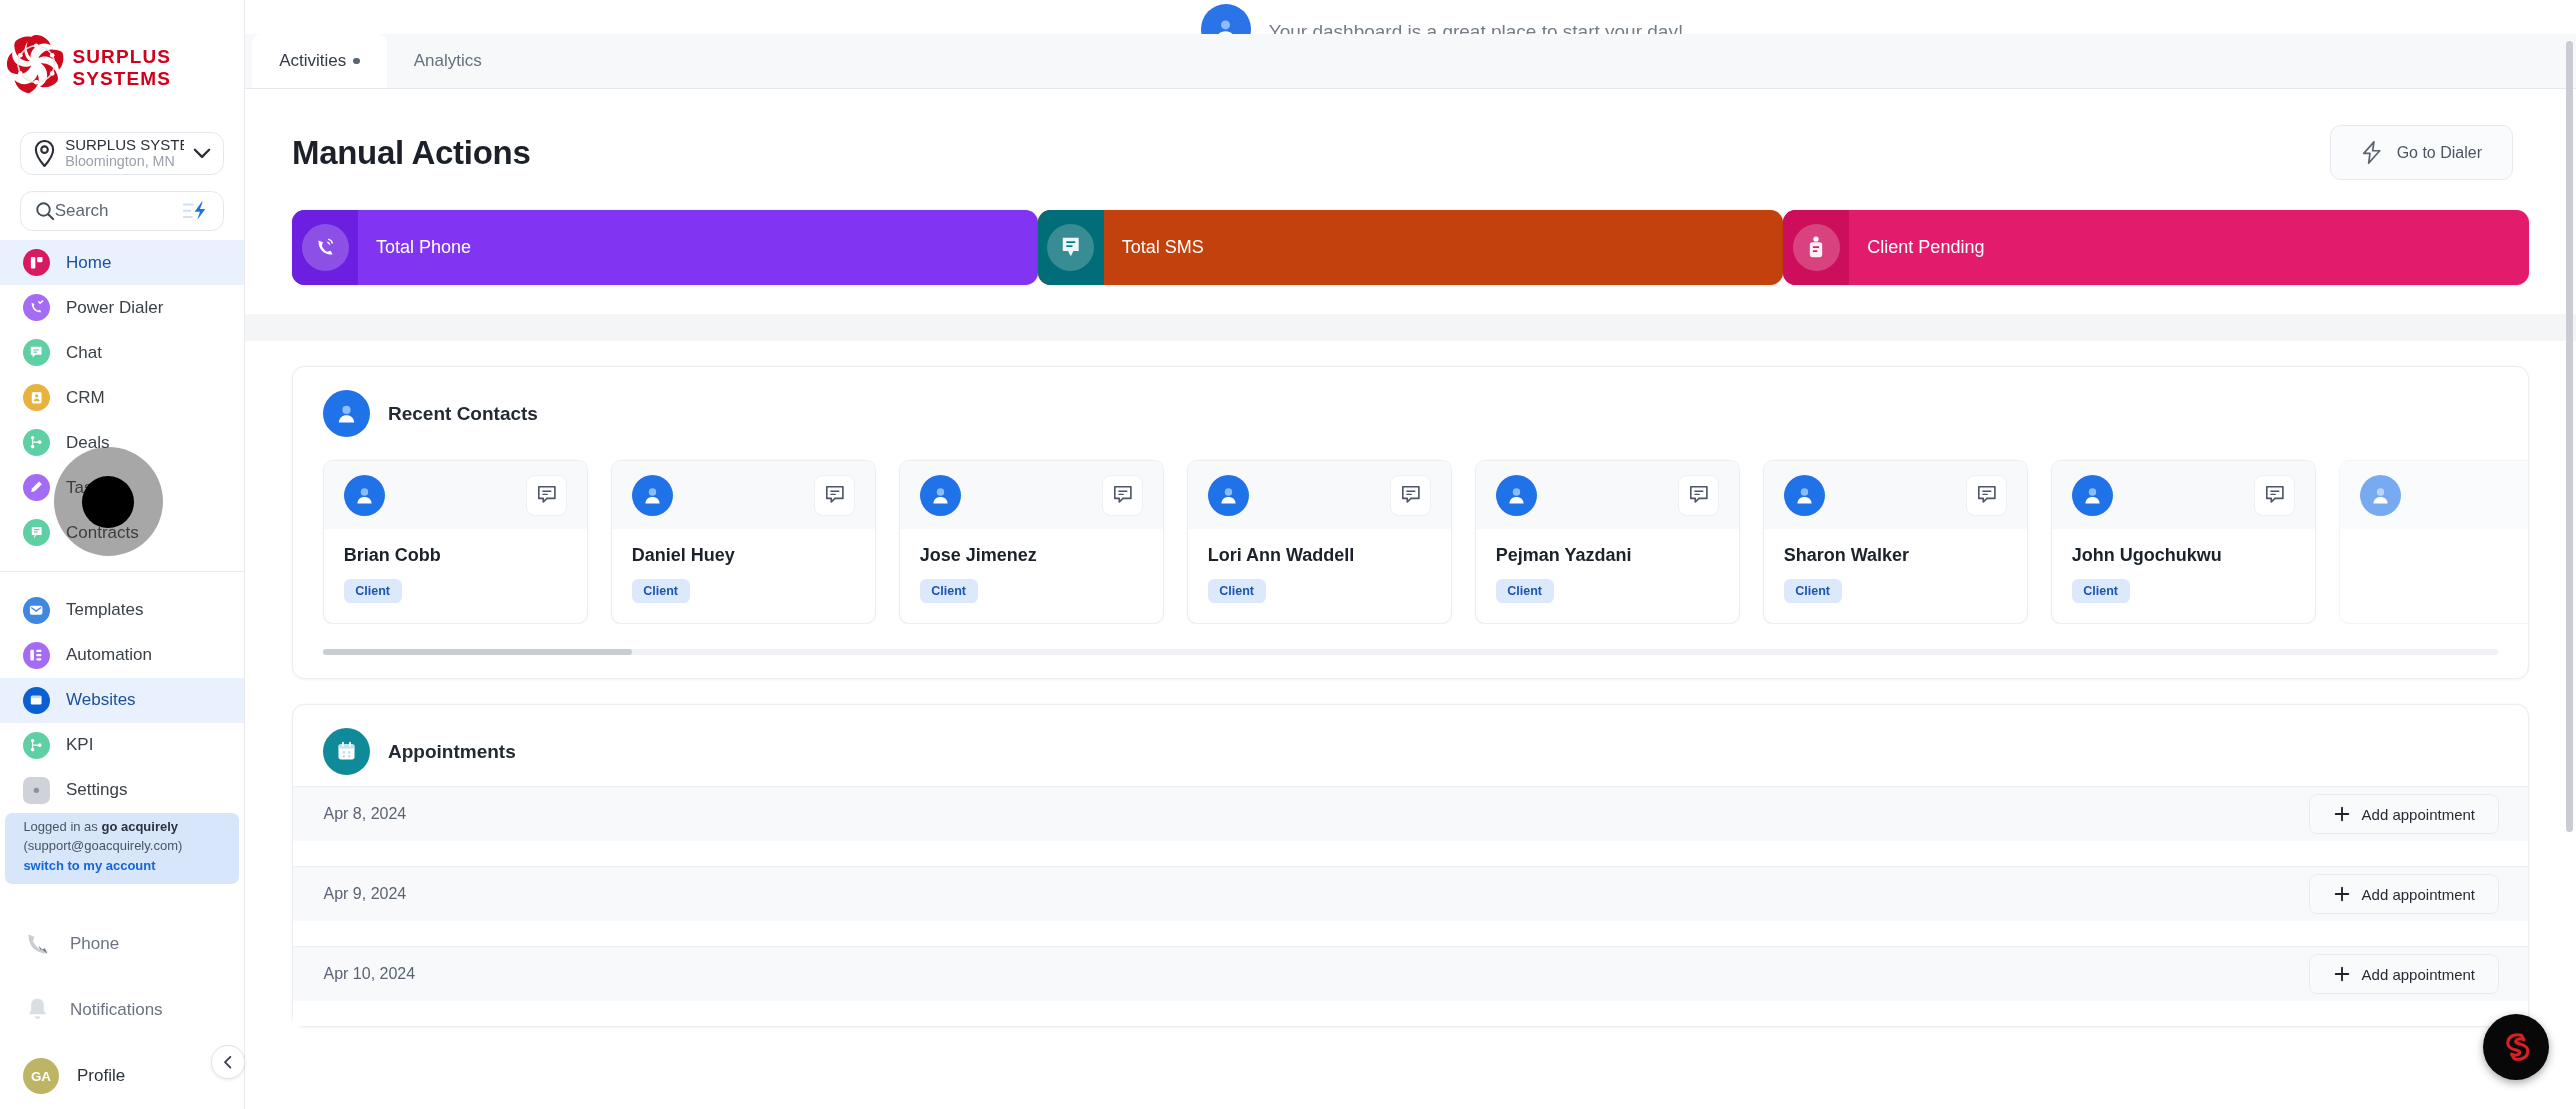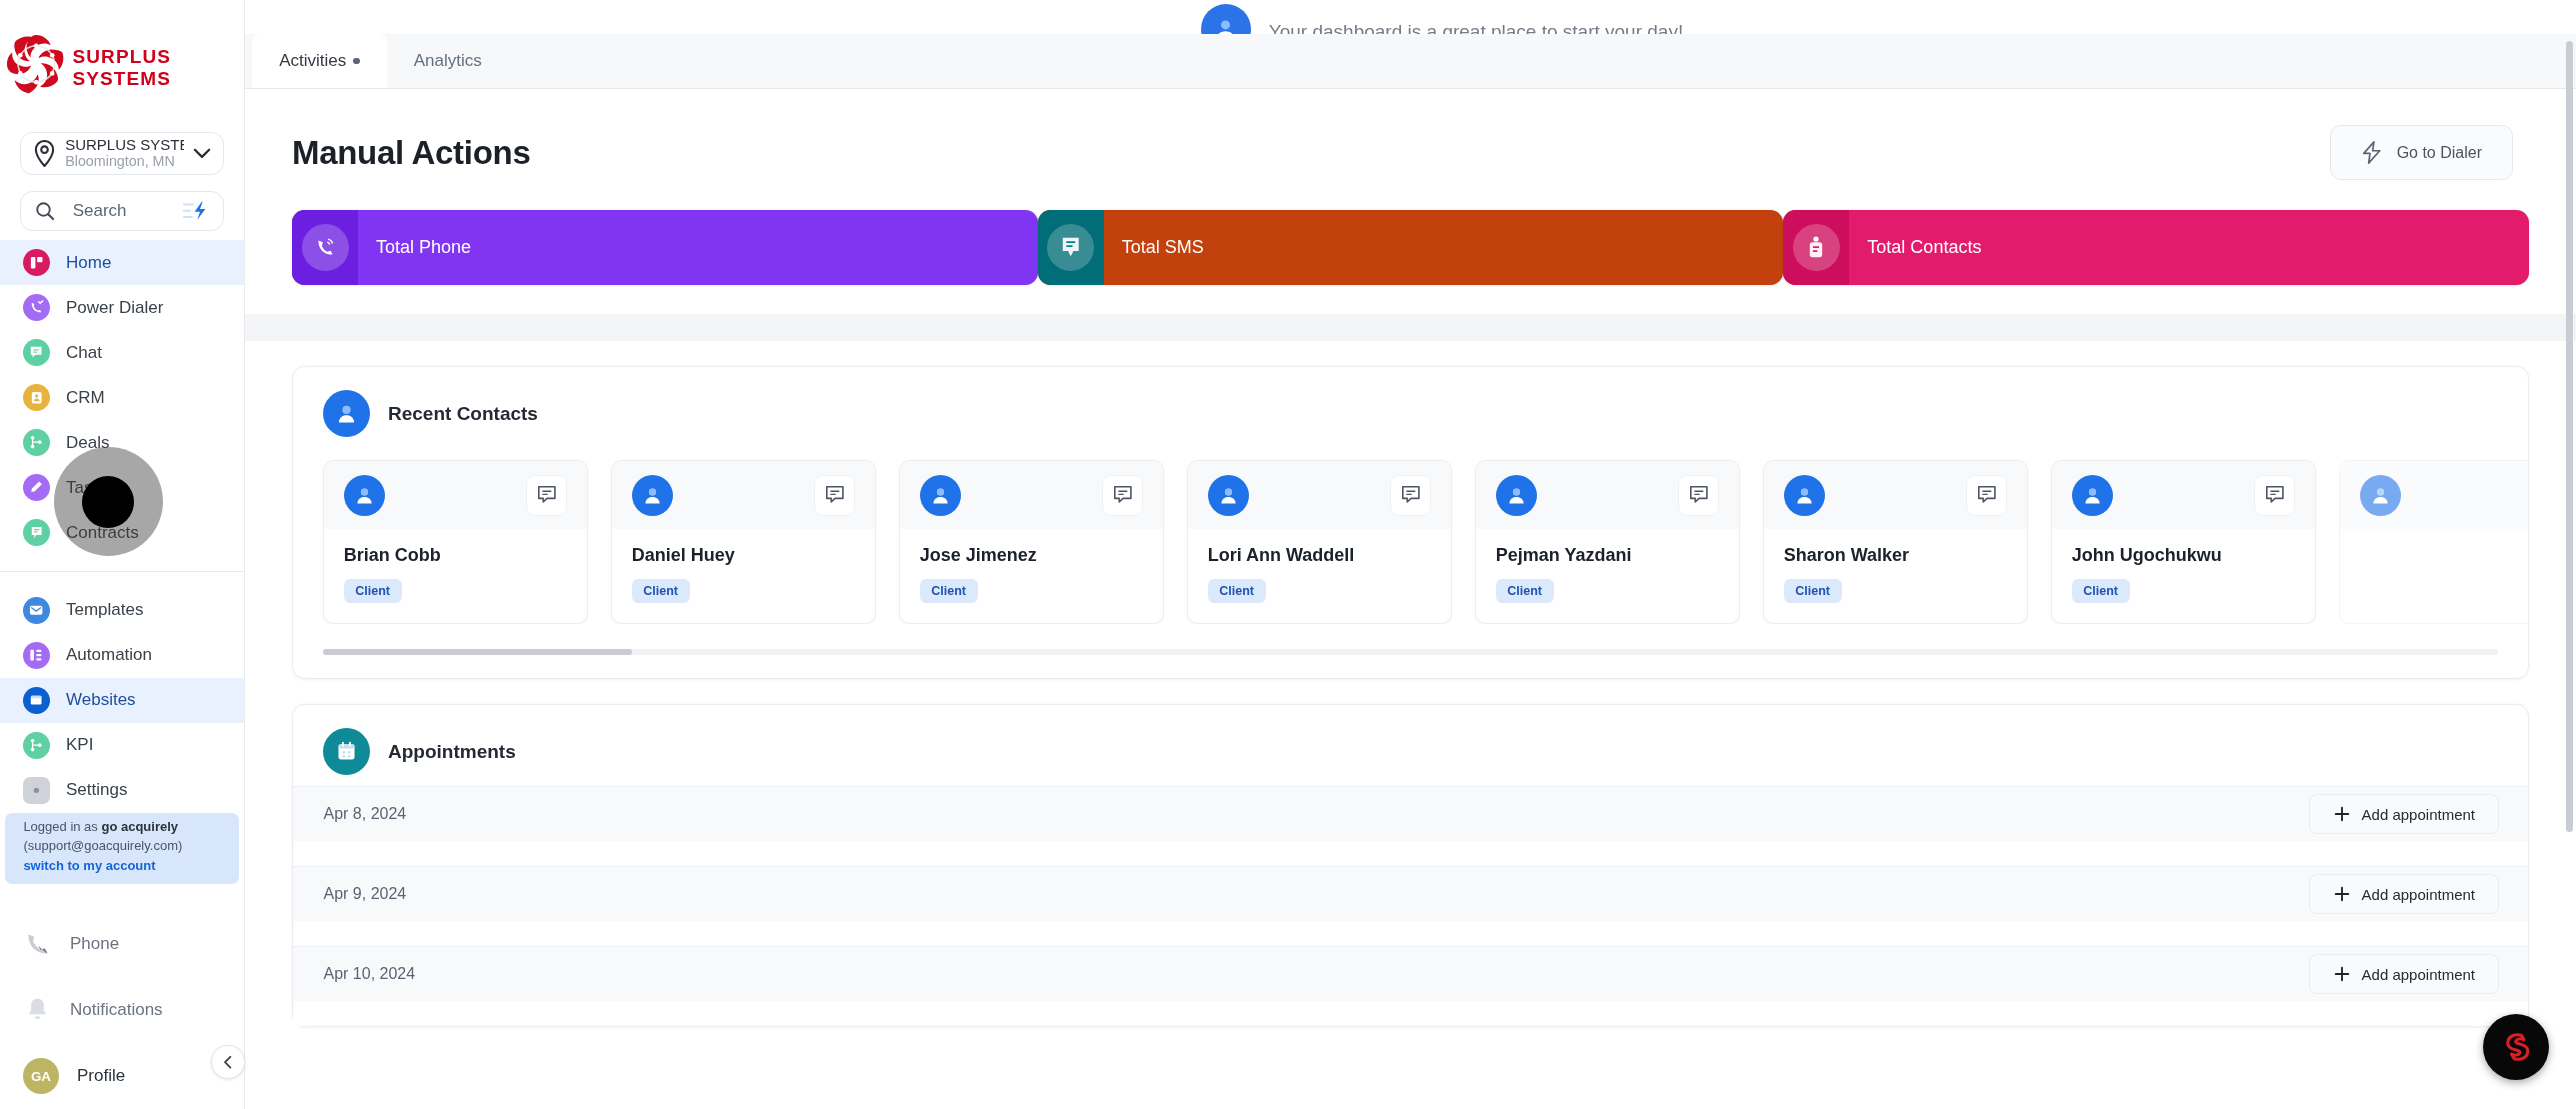--- a/index.html
+++ b/index.html
@@ -34,21 +34,21 @@
     border: 0.9px solid #e4e7ec; border-radius: 12.5px;
     height: 59px; display: flex; align-items: center; gap: 9px;
     padding: 0 12.5px; background: #fff;
   }
   .org-texts { flex: 1; min-width: 0; }
   .org-name { font-size: 15px; color: #2a2f36; line-height: 1.15; white-space: nowrap; overflow: hidden; }
   .org-loc { font-size: 14.3px; color: #9aa1ab; line-height: 1.25; }
   .search-card {
     margin: 16px 19.7px 3.6px 19.7px;
     border: 0.9px solid #e4e7ec; border-radius: 12.5px;
-    height: 55px; display: flex; align-items: center; gap: 18px;
+    height: 55px; display: flex; align-items: center; gap: 0;
     padding: 0 14.3px; background: #fff;
   }
   .search-text { font-size: 17px; color: #5d6773; flex: 1; }
 
   .nav { padding-top: 5.4px; }
   .nav-item {
     height: 45px; display: flex; align-items: center; gap: 16px;
     padding: 0 19.7px 0 23px; position: relative;
   }
   .nav-item.active { background: #e9f1fe; }
@@ -527,21 +527,21 @@
               <svg width="18" height="23" viewBox="0 0 20 26">
                   <circle cx="10" cy="3.5" r="3" fill="#fff"></circle>
                   <rect x="3" y="7" width="14" height="17" rx="3" fill="#fff" opacity=".92"></rect>
                   <g stroke="#e31b6d" stroke-width="2">
                     <path d="M6.5 12.5h7"></path>
                     <path d="M6.5 17h5"></path>
                   </g>
                 </svg>
             </span>
           </span>
-          <span class="stat-label">Total Contacts</span>
+          <span class="stat-label">Client Pending</span>
         </div>
       </div>
 
       <div class="section-gap"></div>
 
       <div class="card">
         <div class="card-head">
           <span class="card-head-ic" style="background:#1f72e8">
             <svg width="25" height="25" viewBox="0 0 28 28">
                 <circle cx="14" cy="10" r="4.6" fill="#8fbcfb"></circle>

